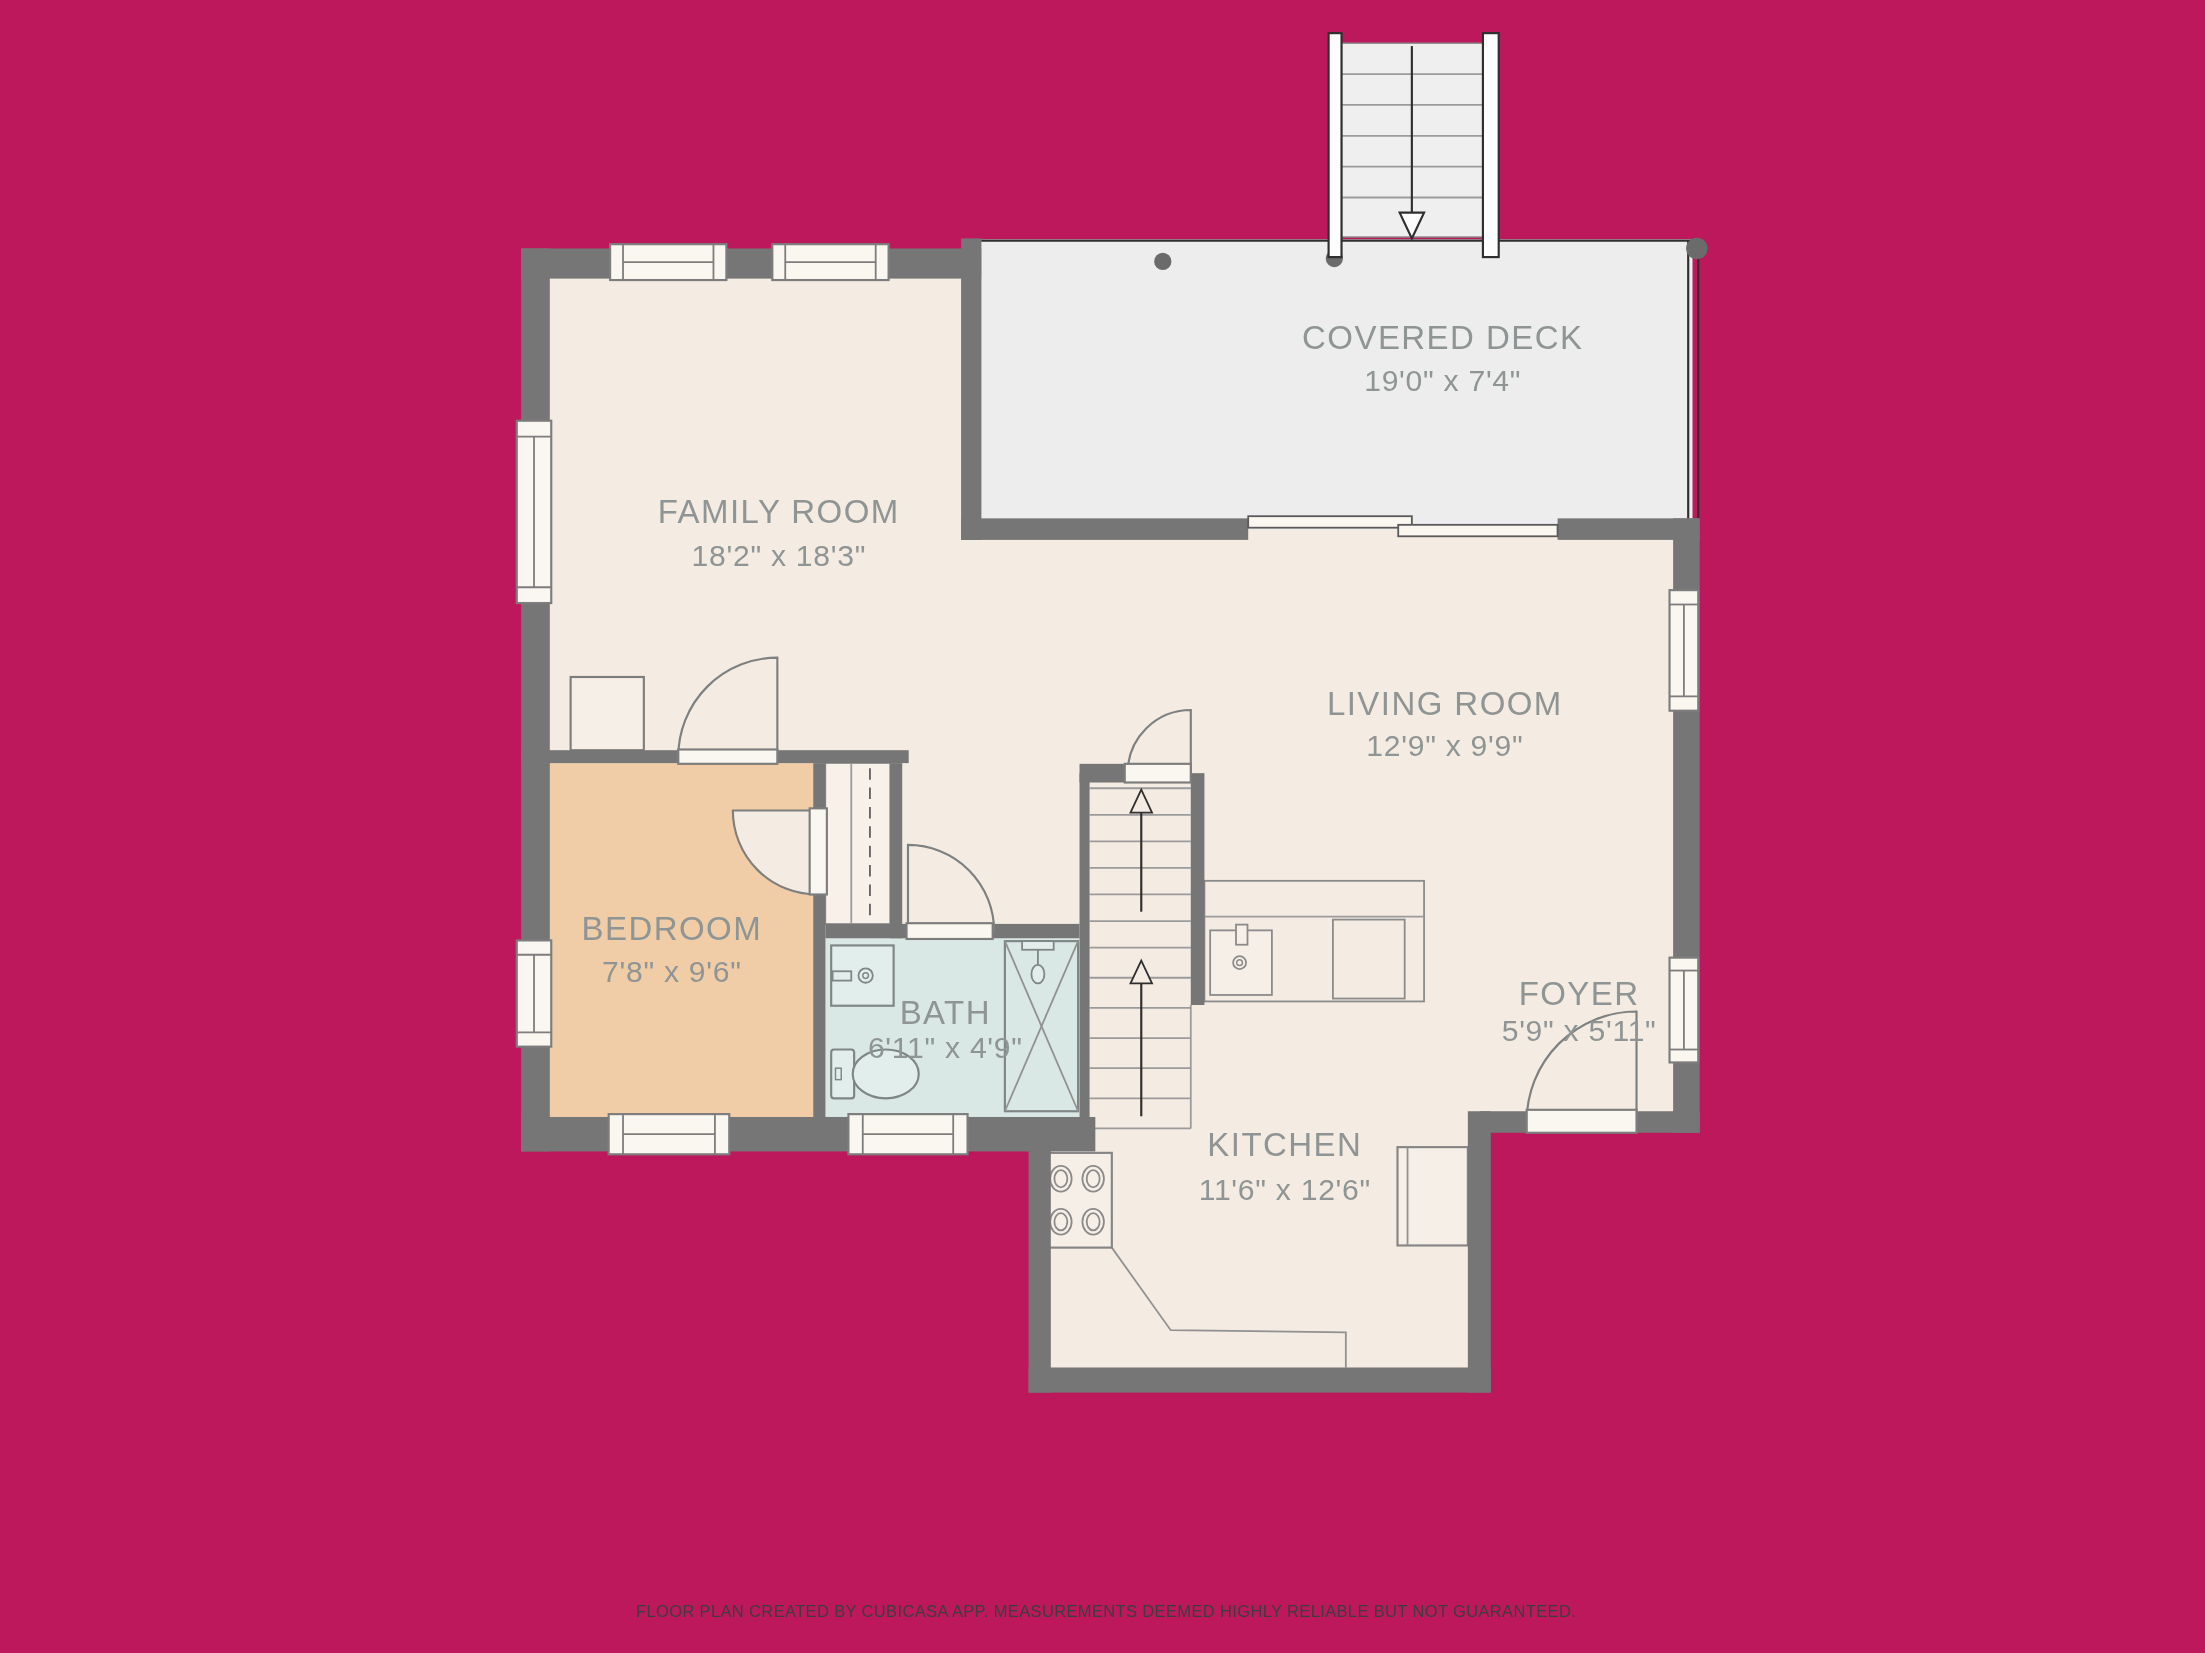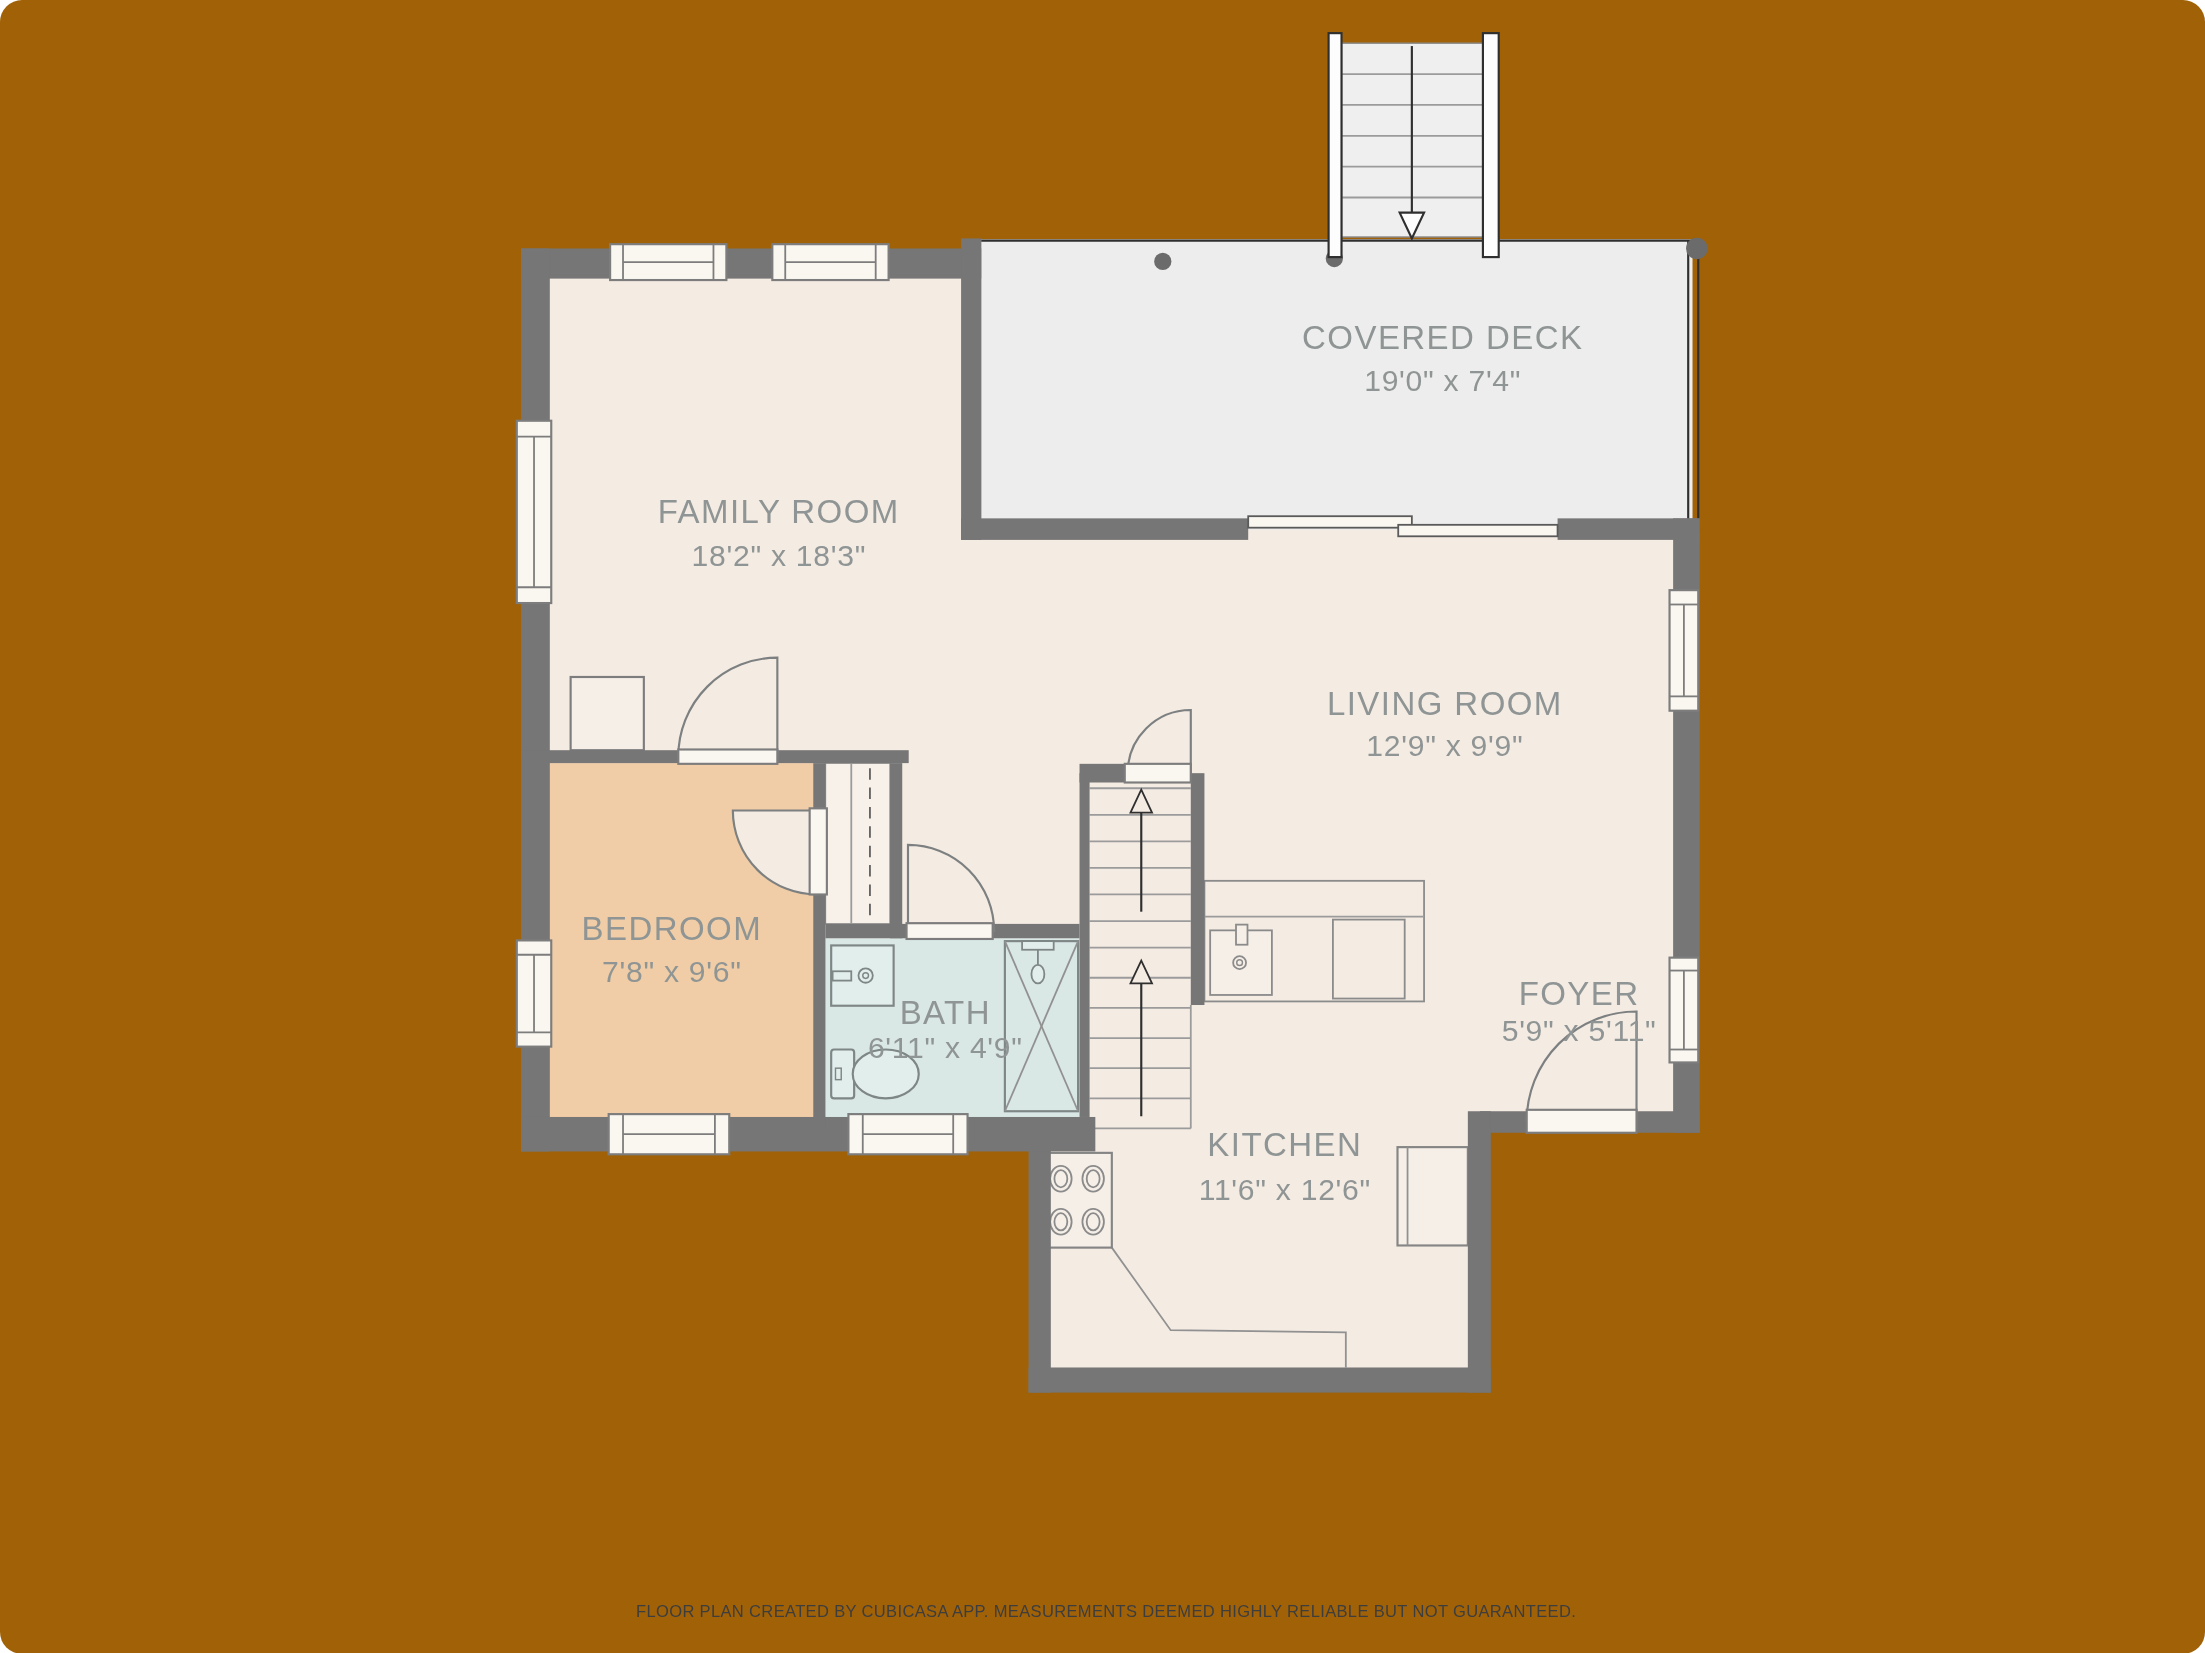--- a/index.html
+++ b/index.html
@@ -1,16 +1,16 @@
 <!DOCTYPE html>
 <html style="font-size:11.5px"><head>
 <meta charset="utf-8">
 <style>
   html,body{margin:0;padding:0;background:#ffffff;}
-  .page{width:2205px;height:1654px;position:relative;background:#a16207;overflow:hidden;border-radius:22px;}
+  .page{width:2205px;height:1654px;position:relative;background:#be185d;overflow:hidden;}
   svg{display:block;font-family:"Liberation Sans", sans-serif;}
   text{fill:#8f9594;}
   .room-name{font-size:46px;letter-spacing:2px;}
   .room-dims{font-size:42px;letter-spacing:1px;}
   .footer-text{font-size:23px;fill:#3d3d3d;letter-spacing:0.5px;}
   .wall{fill:#767676;}
   .floor-main{fill:#f4ebe3;}
   .floor-bedroom{fill:#f0cda6;}
   .floor-bath{fill:#d9e7e5;}
   .floor-deck{fill:#ededed;}

